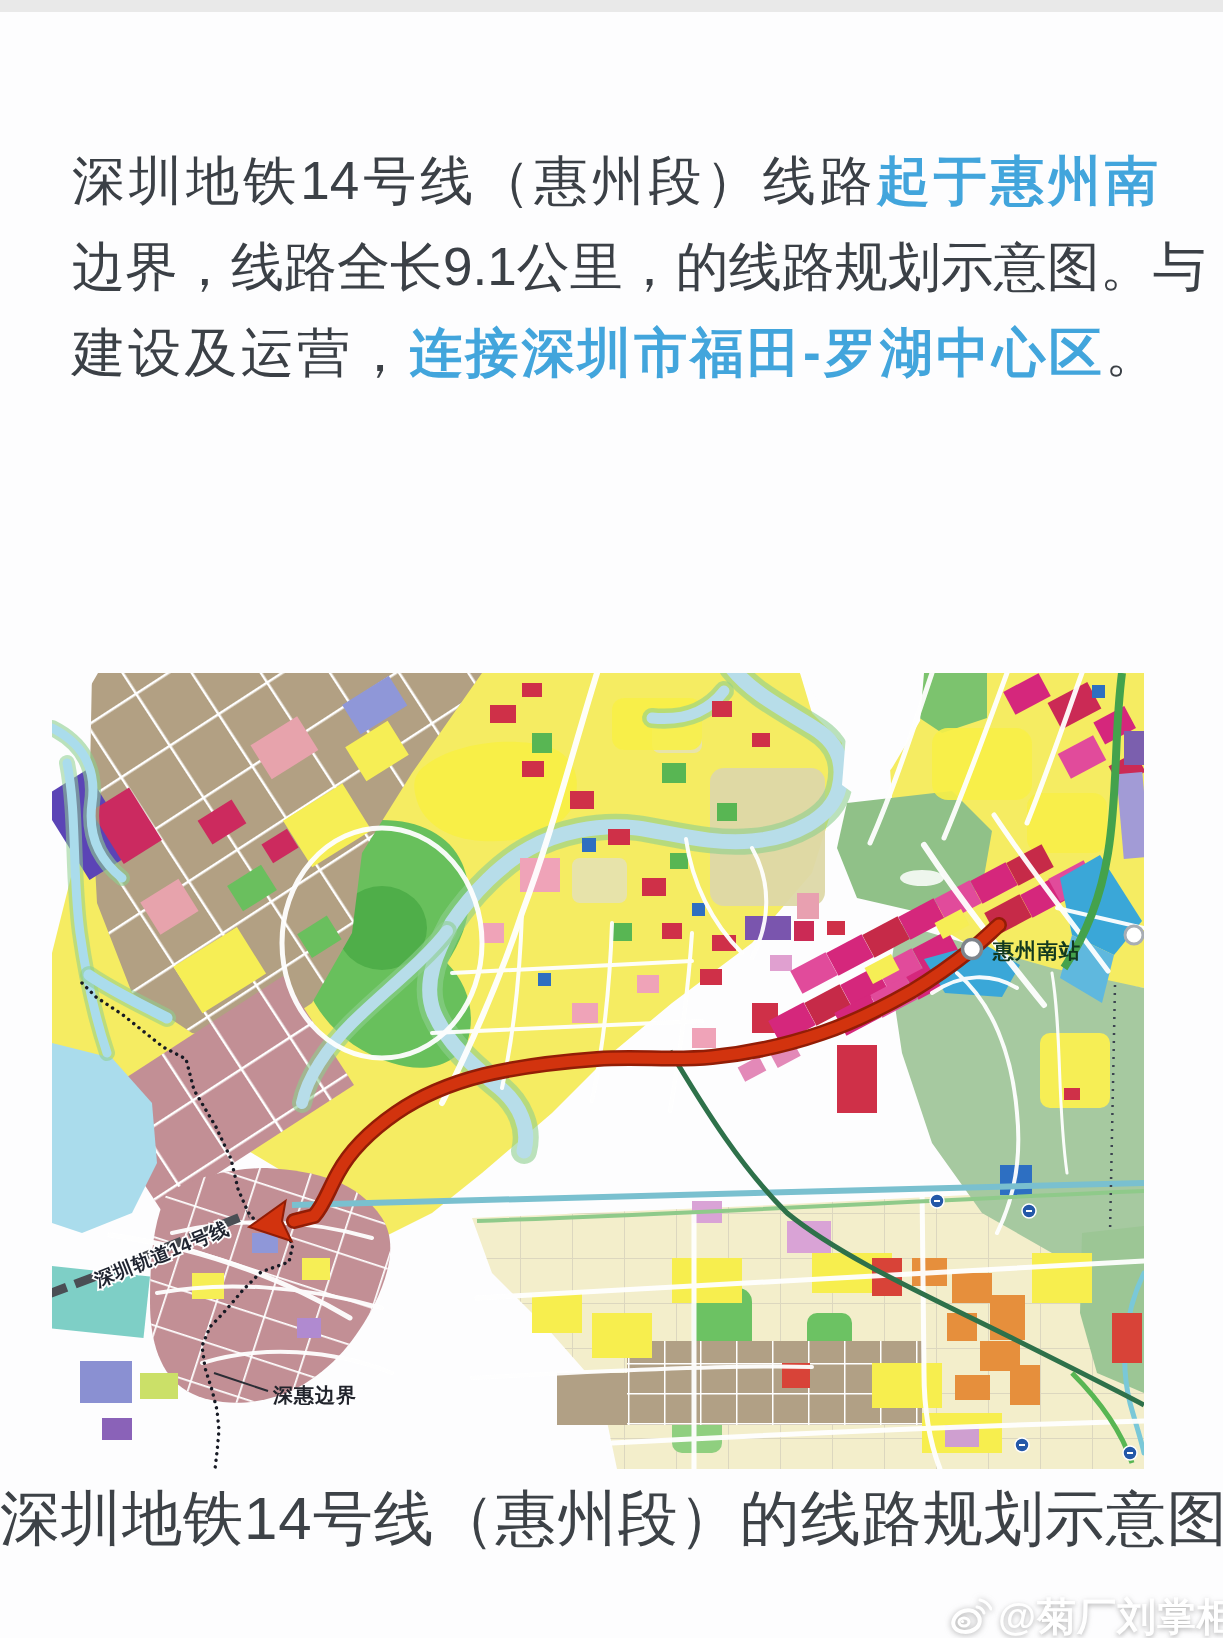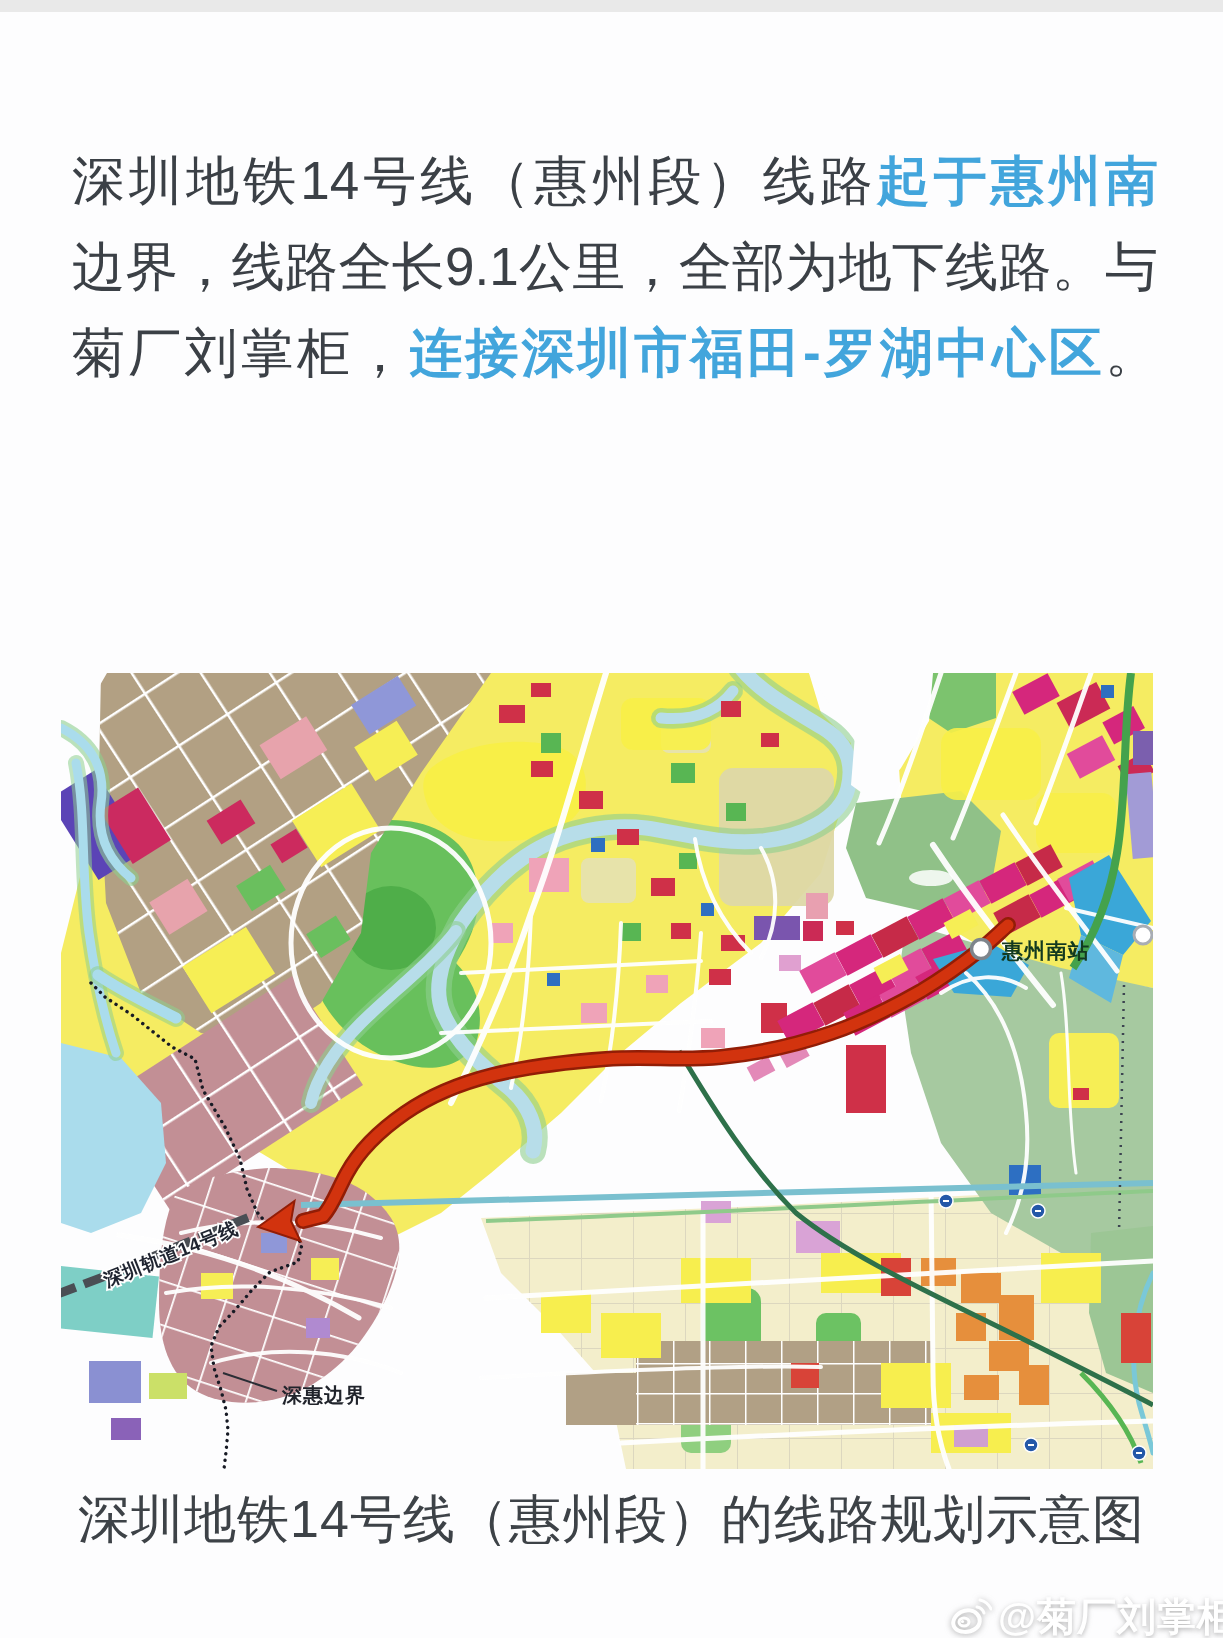--- a/index.html
+++ b/index.html
@@ -15,26 +15,26 @@
     letter-spacing:0px;
   }
   #intro .tline{
     width:100%;
     text-align:justify;
     text-align-last:justify;
     white-space:nowrap;
   }
   #intro .hl{color:var(--hl-color);font-weight:700;}
   
-  #map-wrap{position:absolute;left:61px;top:661px;width:1092px;height:796px;}
+  #map-wrap{position:absolute;left:52px;top:661px;width:1092px;height:796px;}
   #map-wrap svg{display:block;width:1092px;height:796px;}
   
   #caption{
     position:absolute;left:0;top:1478px;width:1223px;
-    text-align:center;font-size:52px;line-height:58px;
+    text-align:center;font-size:60px;line-height:58px;
     color:#3d4247;letter-spacing:1px;white-space:nowrap;
   }
   
   #watermark{
     position:absolute;left:948px;top:1580px;height:50px;
     display:flex;align-items:center;gap:6px;
   }
   #watermark .wm-text{
     color:#ffffff;font-size:39px;font-weight:700;letter-spacing:1px;
     text-shadow:0 2px 5px rgba(120,120,120,.55);white-space:nowrap;
@@ -42,22 +42,22 @@
   #watermark svg{filter:drop-shadow(0 1px 3px rgba(120,120,120,.6));}
   svg text{font-family:"Liberation Sans","DejaVu Sans",sans-serif;}
 </style>
 </head>
 <body>
 
 <div id="page" style="background: rgb(253, 253, 254); --hl-color: #42a5dc;">
 
   <div id="intro" style="color: rgb(59, 64, 70);">
       <div class="tline"><span>深圳地铁14号线（惠州段）线路</span><span class="hl">起于惠州南</span></div>
-      <div class="tline"><span>边界，线路全长9.1公里，全部为地下线路。与</span></div>
-      <div class="tline"><span>菊厂刘掌柜，</span><span class="hl">连接深圳市福田-罗湖中心区</span><span>。</span></div>
+      <div class="tline"><span>边界，线路全长9.1公里，的线路规划示意图。与</span></div>
+      <div class="tline"><span>建设及运营，</span><span class="hl">连接深圳市福田-罗湖中心区</span><span>。</span></div>
     </div>
 
   <div id="map-wrap">
     <svg viewBox="0 0 1092 796">
       <defs>
         <pattern id="patDiag" width="58" height="62" patternUnits="userSpaceOnUse" patternTransform="rotate(-33)">
           <path d="M0 0H58M0 0V62" stroke="#ffffff" stroke-width="5" fill="none"></path>
         </pattern>
         <pattern id="patC" width="52" height="45" patternUnits="userSpaceOnUse">
           <path d="M0 0H52M0 0V45" stroke="#dcd7bf" stroke-width="2" fill="none"></path>

